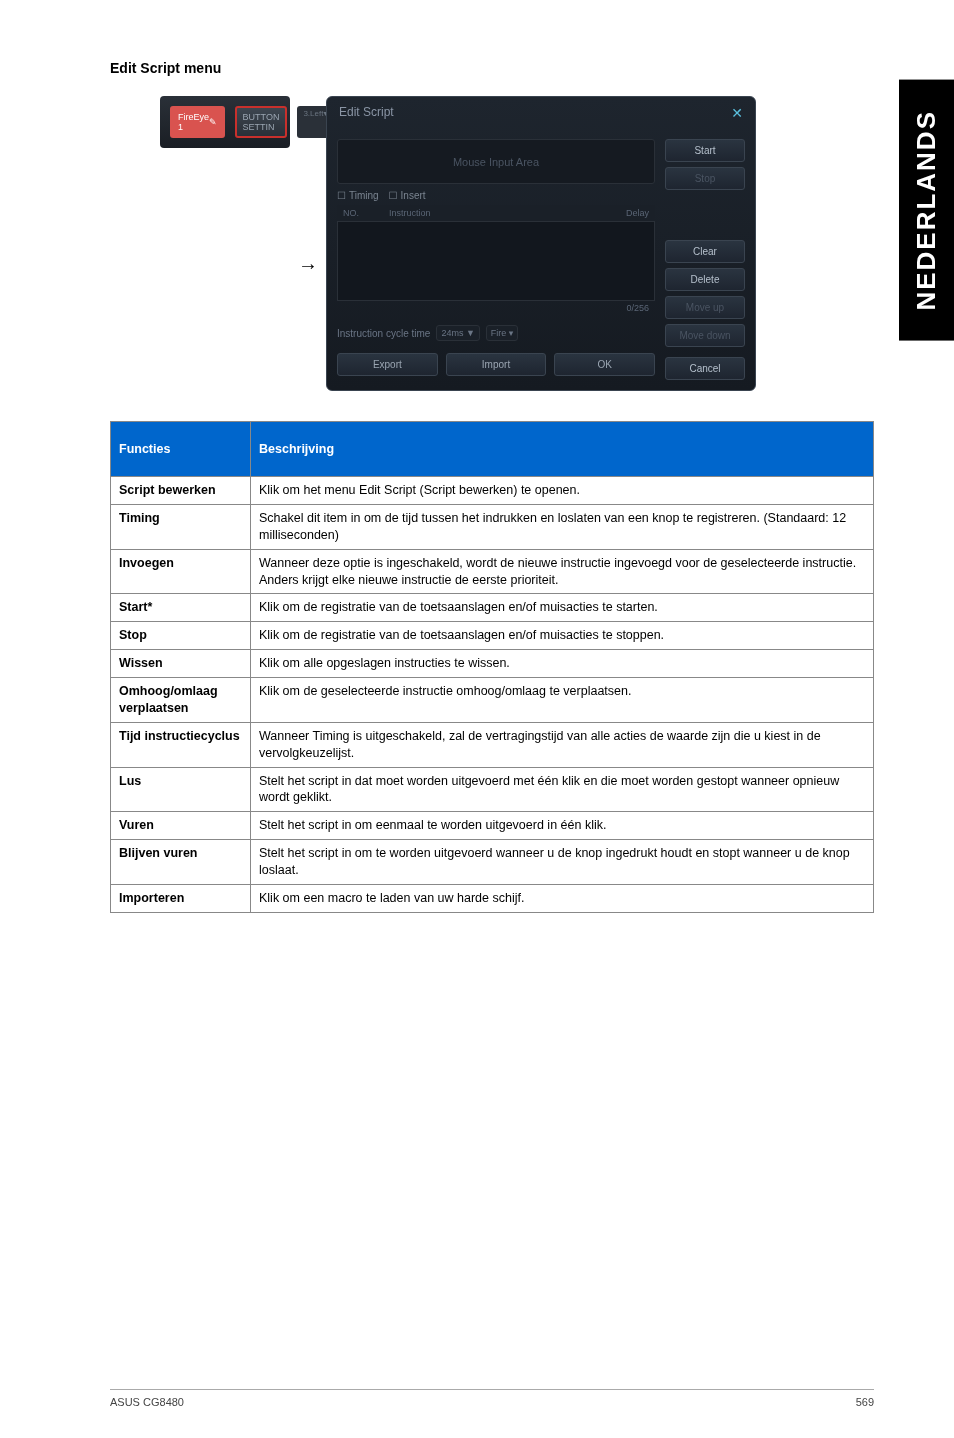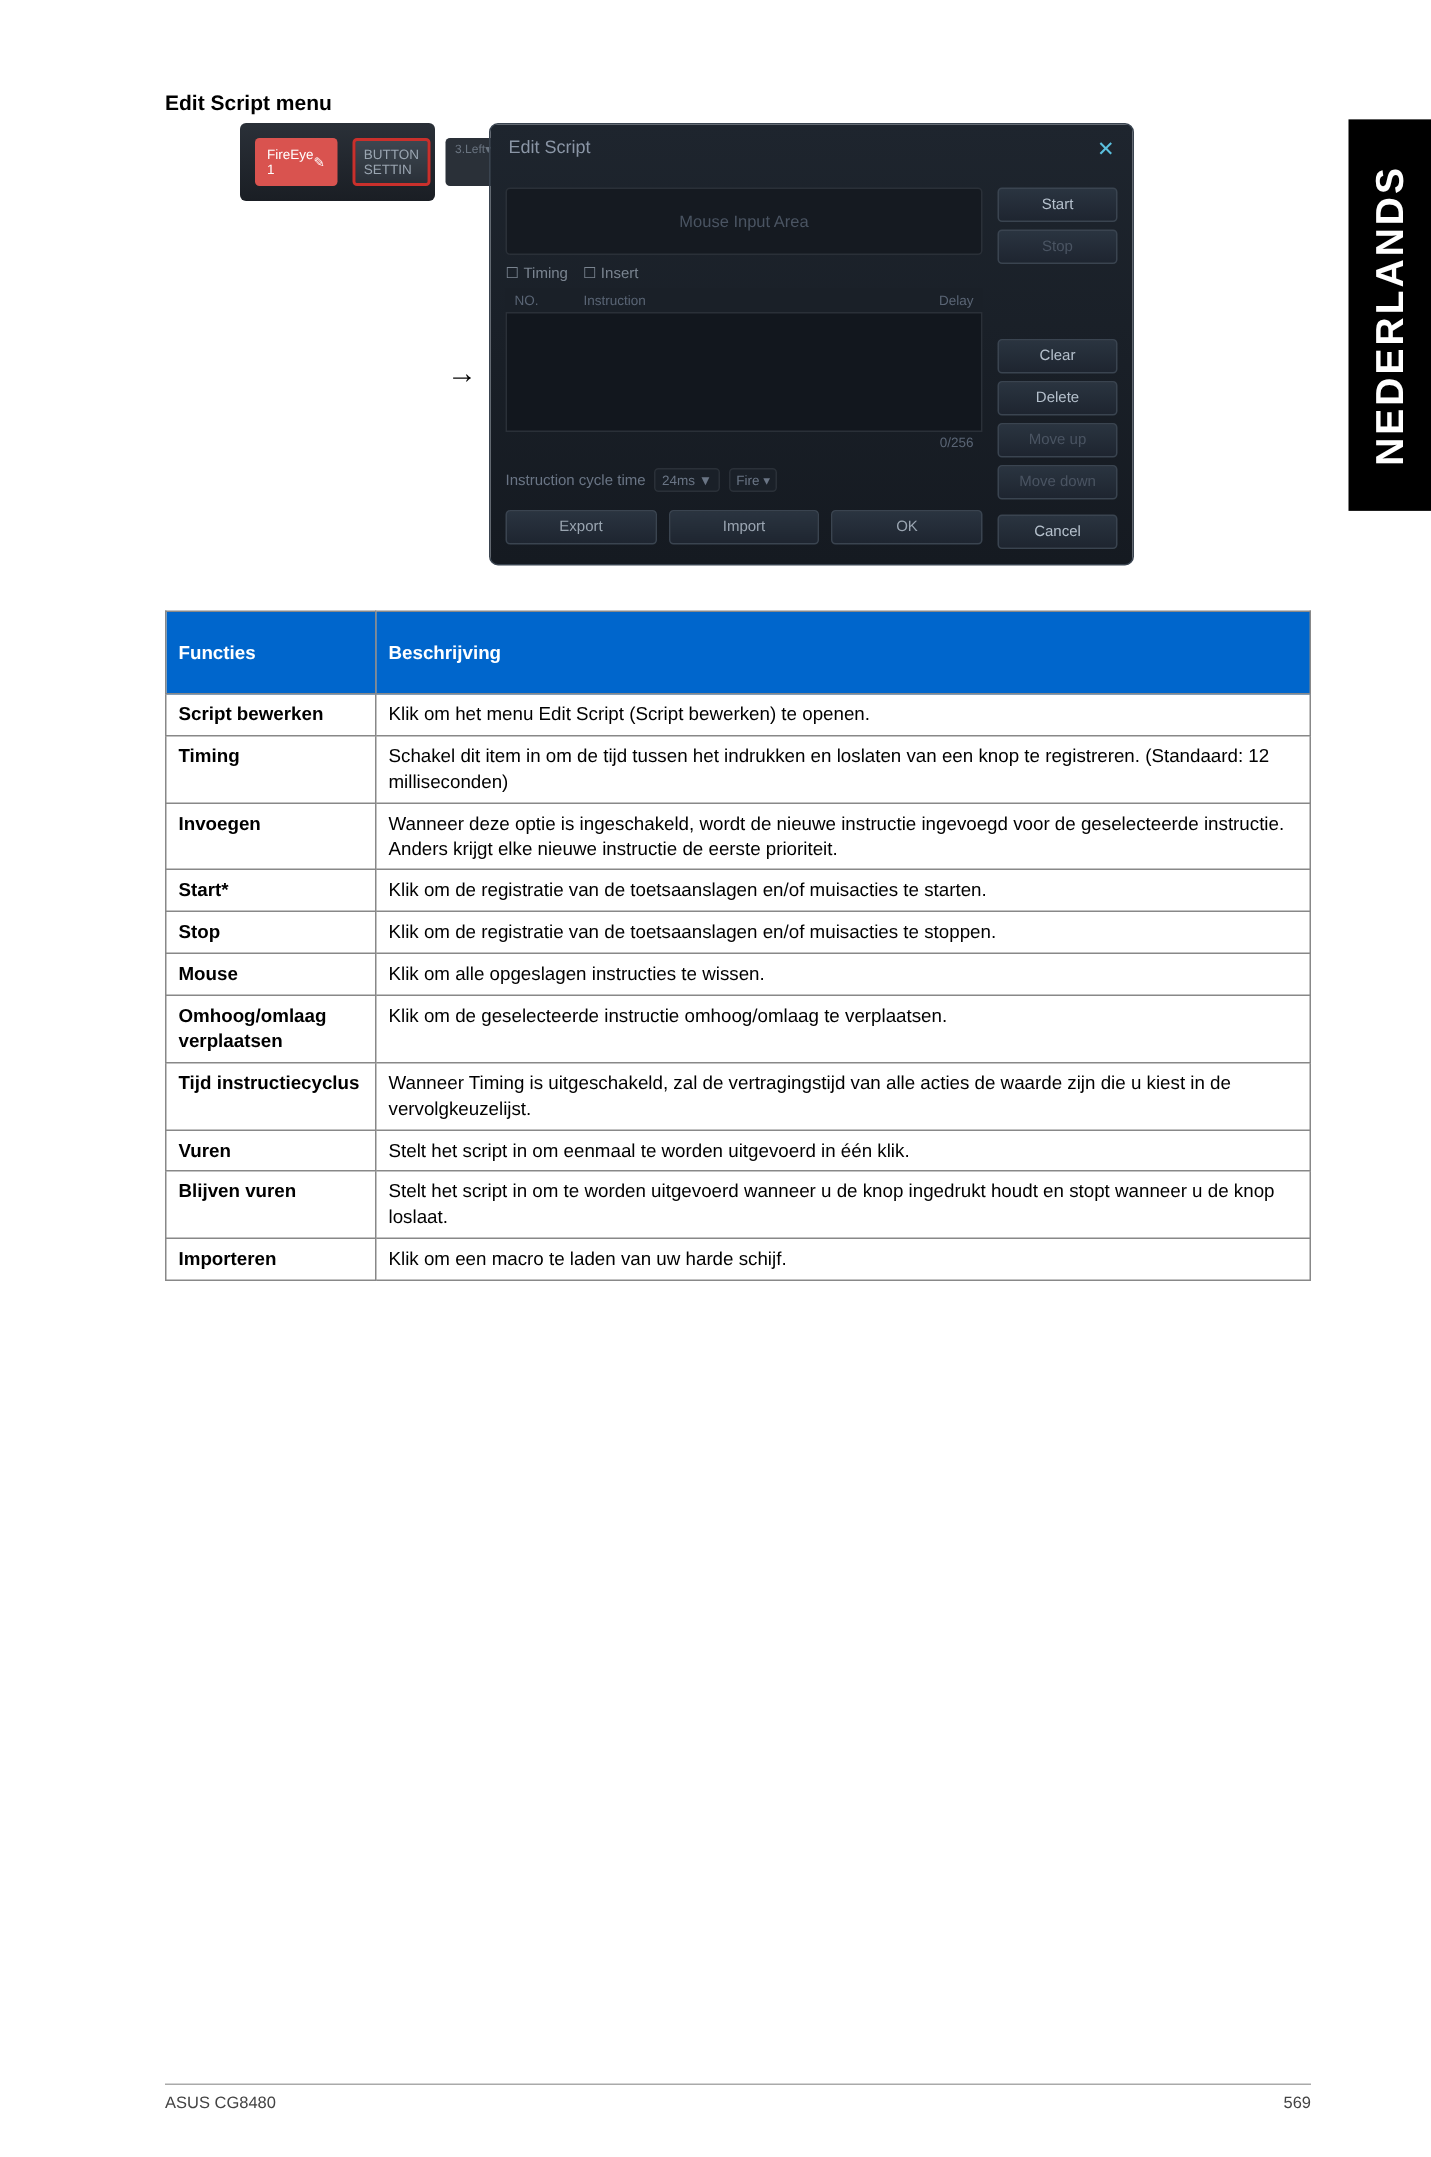--- a/index.html
+++ b/index.html
@@ -1,19 +1,19 @@
 <!DOCTYPE html>
 <html><head>
   <meta charset="utf-8">
   <style>
     * { margin: 0; padding: 0; box-sizing: border-box; }
     body { font-family: Arial, Helvetica, sans-serif; background: #fff; width: 954px; }
     .page { padding: 60px 80px 40px 110px; position: relative; min-height: 1438px; }
     .side-tab { position: absolute; right: 0; top: 80px; background: #000; color: #fff; padding: 30px 12px; writing-mode: vertical-rl; transform: rotate(180deg); font-size: 26px; font-weight: bold; letter-spacing: 2px; }
-    .section-title { font-size: 14px; font-weight: bold; margin-bottom: 6px; }
+    .section-title { font-size: 14px; font-weight: bold; margin-bottom: 20px; }
     .screenshot-area { margin: 0 0 30px 50px; display: flex; align-items: flex-start; gap: 5px; }
     .panel-left { width: 130px; background: linear-gradient(#2a3038, #1a1e24); border-radius: 4px; padding: 10px; display: flex; gap: 10px; }
     .profile-btn { background: #d9534f; color: #fff; font-size: 9px; padding: 3px 8px; border-radius: 3px; display: flex; justify-content: space-between; align-items: center; }
     .red-banner { border: 2px solid #c9302c; background: linear-gradient(#3d4650, #2a3038); color: #9aa5b1; font-size: 9px; padding: 4px 6px; border-radius: 3px; }
     .panel-row { background: #2a3038; border-radius: 3px; padding: 3px 6px; font-size: 8px; color: #6a7480; display: flex; justify-content: space-between; align-items: flex-start; }
     .panel-row.highlight { border: 1px solid #d9534f; }
     .panel-btns { display: flex; gap: 5px; }
     .panel-btns .pb { flex: 1; background: #2a3038; color: #7a8490; font-size: 8px; padding: 3px; text-align: center; border-radius: 3px; }
     .arrow { align-self: center; font-size: 20px; color: #000; margin: 0 3px; padding-top: 40px; }
     .dialog { width: 430px; background: linear-gradient(#1e252e, #151a21); border-radius: 6px; border: 1px solid #3a4450; }
@@ -152,30 +152,34 @@
         </tr>
         <tr>
           <td>Start*</td>
           <td>Klik om de registratie van de toetsaanslagen en/of muisacties te starten.</td>
         </tr>
         <tr>
           <td>Stop</td>
           <td>Klik om de registratie van de toetsaanslagen en/of muisacties te stoppen.</td>
         </tr>
         <tr>
-          <td>Mouse</td>
+          <td>Wissen</td>
           <td>Klik om alle opgeslagen instructies te wissen.</td>
         </tr>
         <tr>
           <td>Omhoog/omlaag verplaatsen</td>
           <td>Klik om de geselecteerde instructie omhoog/omlaag te verplaatsen.</td>
         </tr>
         <tr>
           <td>Tijd instructiecyclus</td>
           <td>Wanneer Timing is uitgeschakeld, zal de vertragingstijd van alle acties de waarde zijn die u kiest in de vervolgkeuzelijst.</td>
+        </tr>
+        <tr>
+          <td>Lus</td>
+          <td>Stelt het script in dat moet worden uitgevoerd met één klik en die moet worden gestopt wanneer opnieuw wordt geklikt.</td>
         </tr>
         <tr>
           <td>Vuren</td>
           <td>Stelt het script in om eenmaal te worden uitgevoerd in één klik.</td>
         </tr>
         <tr>
           <td>Blijven vuren</td>
           <td>Stelt het script in om te worden uitgevoerd wanneer u de knop ingedrukt houdt en stopt wanneer u de knop loslaat.</td>
         </tr>
         <tr>

